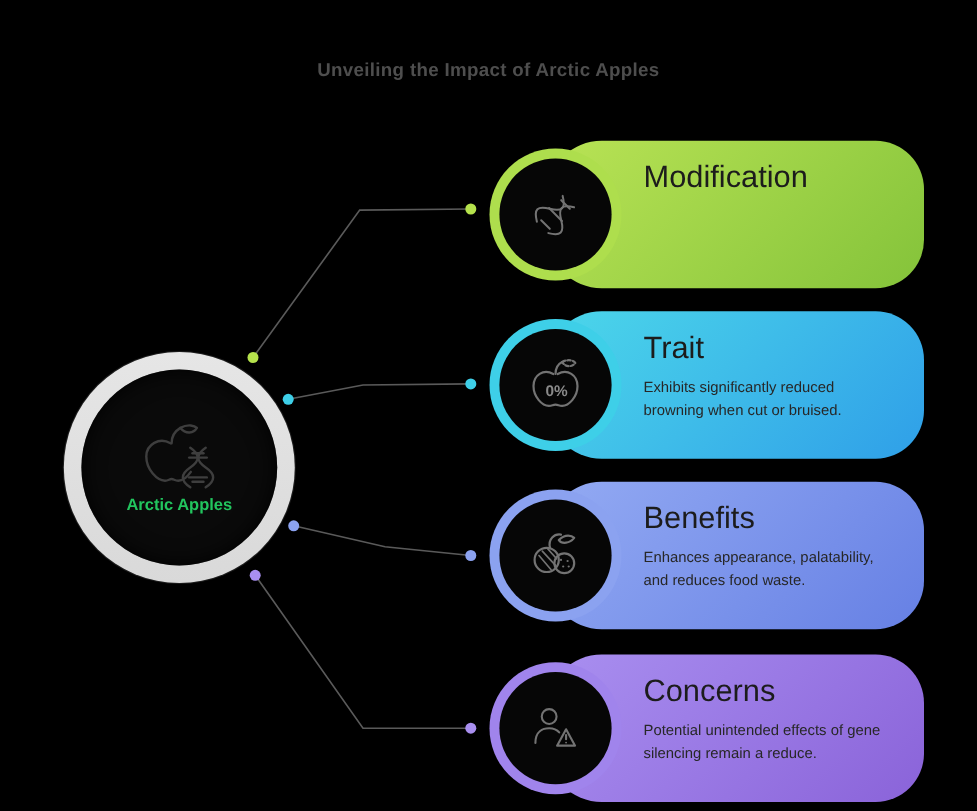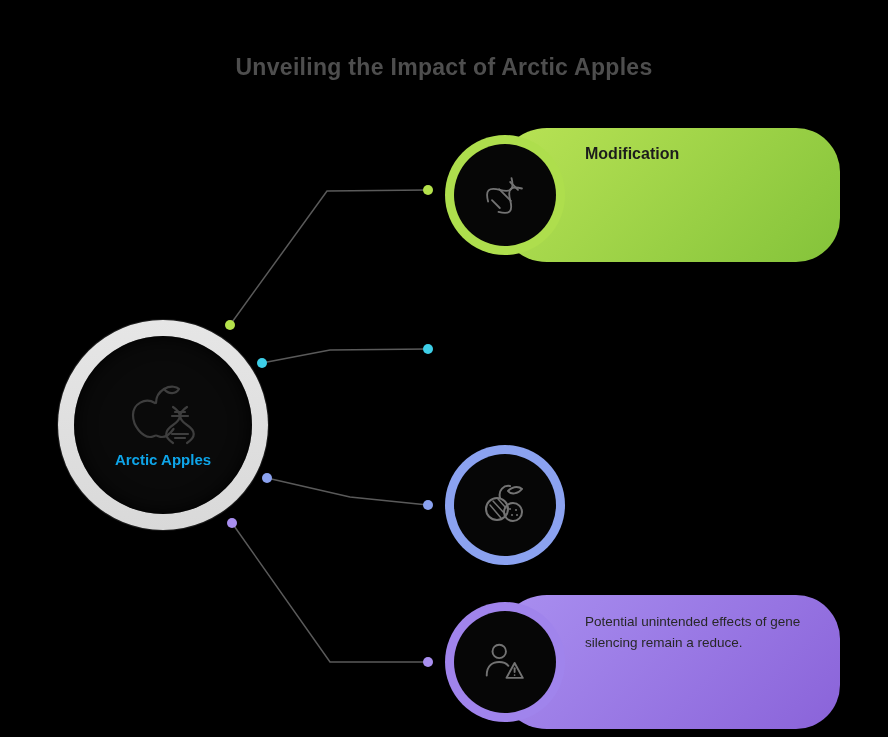--- a/index.html
+++ b/index.html
@@ -7,49 +7,49 @@
   body {
     background:#000;
     font-family:"Liberation Sans", sans-serif;
     position:relative;
     overflow:hidden;
   }
   .canvas { position:absolute; inset:0; }
 
   .page-title {
     position:absolute; top:54px; left:0; width:888px;
-    text-align:center; font-size:23px; font-weight:bold;
+    text-align:center; font-size:17px; font-weight:bold;
     color:#4e4e4e; letter-spacing:.3px;
   }
 
   .connectors { position:absolute; left:0; top:0; }
 
   
   .center-node {
     position:absolute; left:58px; top:320px;
     width:210px; height:210px; border-radius:50%;
     background:linear-gradient(180deg,#e6e6e6,#c6c6c6);
     box-shadow:0 0 0 1px #1c1c1c;
   }
   .center-core {
     position:absolute; inset:16px; border-radius:50%;
     background:#0a0a0a;
     box-shadow:inset 0 0 20px rgba(0,0,0,.95);
     display:flex; flex-direction:column; align-items:center; justify-content:center; gap:6px;
   }
-  .center-label { color:#0ea5e9; font-size:15px; font-weight:bold; }
+  .center-label { color:#22c55e; font-size:15px; font-weight:bold; }
 
   
   .card { position:absolute; left:445px; width:395px; height:134px; }
   .card-body {
     position:absolute; left:52px; top:0; right:0; bottom:0;
     border-radius:50px 44px 44px 50px;
     padding:17px 26px 0 88px;
   }
-  .card-title { font-size:16px; font-weight:bold; color:#1c1c1c; margin-bottom:10px; }
+  .card-title { font-size:28px; font-weight:normal; color:#1c1c1c; margin-bottom:10px; }
   .card-desc  { font-size:13.5px; line-height:1.55; color:#272727; max-width:238px; }
   .card-ring {
     position:absolute; left:0; top:7px;
     width:120px; height:120px; border-radius:50%;
   }
   .card-icon-circle {
     position:absolute; inset:9px; border-radius:50%;
     background:#060606;
     display:flex; align-items:center; justify-content:center;
   }
@@ -110,22 +110,44 @@
               <line x1="19" y1="11" x2="31" y2="11"></line>
               <line x1="16" y1="25" x2="34" y2="25"></line>
               <line x1="19" y1="39" x2="31" y2="39"></line>
             </g>
           </svg>
         </span>
       </div>
     </div>
   </div>
 
+  <div class="card" style="top:283px">
+    <div class="card-body" style="background: linear-gradient(135deg, rgb(76, 215, 234) 0%, rgb(47, 159, 232) 100%);">
+      <h3 class="card-title">Trait</h3>
+      <p class="card-desc">Exhibits significantly reduced browning when cut or bruised.</p>
+    </div>
+    <div class="card-ring" style="background: rgb(62, 207, 232);">
+      <div class="card-icon-circle">
+        <span class="icon">
+          <svg width="52" height="52" viewBox="0 0 52 52" fill="none" stroke="#737373" stroke-width="2" stroke-linecap="round" stroke-linejoin="round">
+            <path d="M24 16 C15 11 6 17 6 27 C6 37 14 45 20 45 C23 45 23.5 43.8 26 43.8 C28.5 43.8 29 45 32 45 C38 45 46 37 46 27 C46 17 37 11 28 16"></path>
+            <path d="M26 16 C26 11 28 7 32 5"></path>
+            <path d="M32 5 C38 2 43 4 44 6 C41 10 35 10 32 5 Z" stroke-dasharray="3 2"></path>
+            <text x="27" y="36" font-size="14" fill="#8a8a8a" stroke="none" text-anchor="middle" font-weight="bold">0%</text>
+          </svg>
+        </span>
+      </div>
+    </div>
+  </div>
 
   <div class="card" style="top:438px">
+    <div class="card-body" style="background: linear-gradient(135deg, rgb(147, 170, 243) 0%, rgb(102, 128, 228) 100%);">
+      <h3 class="card-title">Benefits</h3>
+      <p class="card-desc">Enhances appearance, palatability, and reduces food waste.</p>
+    </div>
     <div class="card-ring" style="background: rgb(139, 162, 240);">
       <div class="card-icon-circle">
         <span class="icon">
           <svg width="52" height="52" viewBox="0 0 52 52" fill="none" stroke="#737373" stroke-width="2" stroke-linecap="round" stroke-linejoin="round">
             <circle cx="18" cy="30" r="11"></circle>
             <line x1="11" y1="26" x2="22" y2="39" stroke-width="1.5"></line>
             <line x1="14" y1="22" x2="26" y2="35" stroke-width="1.5"></line>
             <line x1="19" y1="20" x2="27" y2="29" stroke-width="1.5"></line>
             <circle cx="34" cy="33" r="9"></circle>
             <circle cx="31" cy="30" r="1" fill="#737373" stroke="none"></circle>
@@ -135,20 +157,21 @@
             <path d="M21 19 C19 11 25 6 31 7"></path>
             <path d="M29 12 C35 6 41 8 43 10 C39 15 32 16 29 12 Z"></path>
           </svg>
         </span>
       </div>
     </div>
   </div>
 
   <div class="card" style="top:595px">
     <div class="card-body" style="background: linear-gradient(135deg, rgb(169, 143, 240) 0%, rgb(138, 99, 217) 100%);">
+      <h3 class="card-title">Concerns</h3>
       <p class="card-desc">Potential unintended effects of gene silencing remain a reduce.</p>
     </div>
     <div class="card-ring" style="background: rgb(160, 132, 236);">
       <div class="card-icon-circle">
         <span class="icon">
           <svg width="50" height="50" viewBox="0 0 52 52" fill="none" stroke="#737373" stroke-width="2" stroke-linecap="round" stroke-linejoin="round">
             <circle cx="20" cy="15" r="7"></circle>
             <path d="M7 40 C7 29 14 26 20 26 C24.5 26 27.5 27.5 29.5 30"></path>
             <path d="M36 27 L44.5 42.5 L27.5 42.5 Z"></path>
             <line x1="36" y1="32.5" x2="36" y2="36.5"></line>

